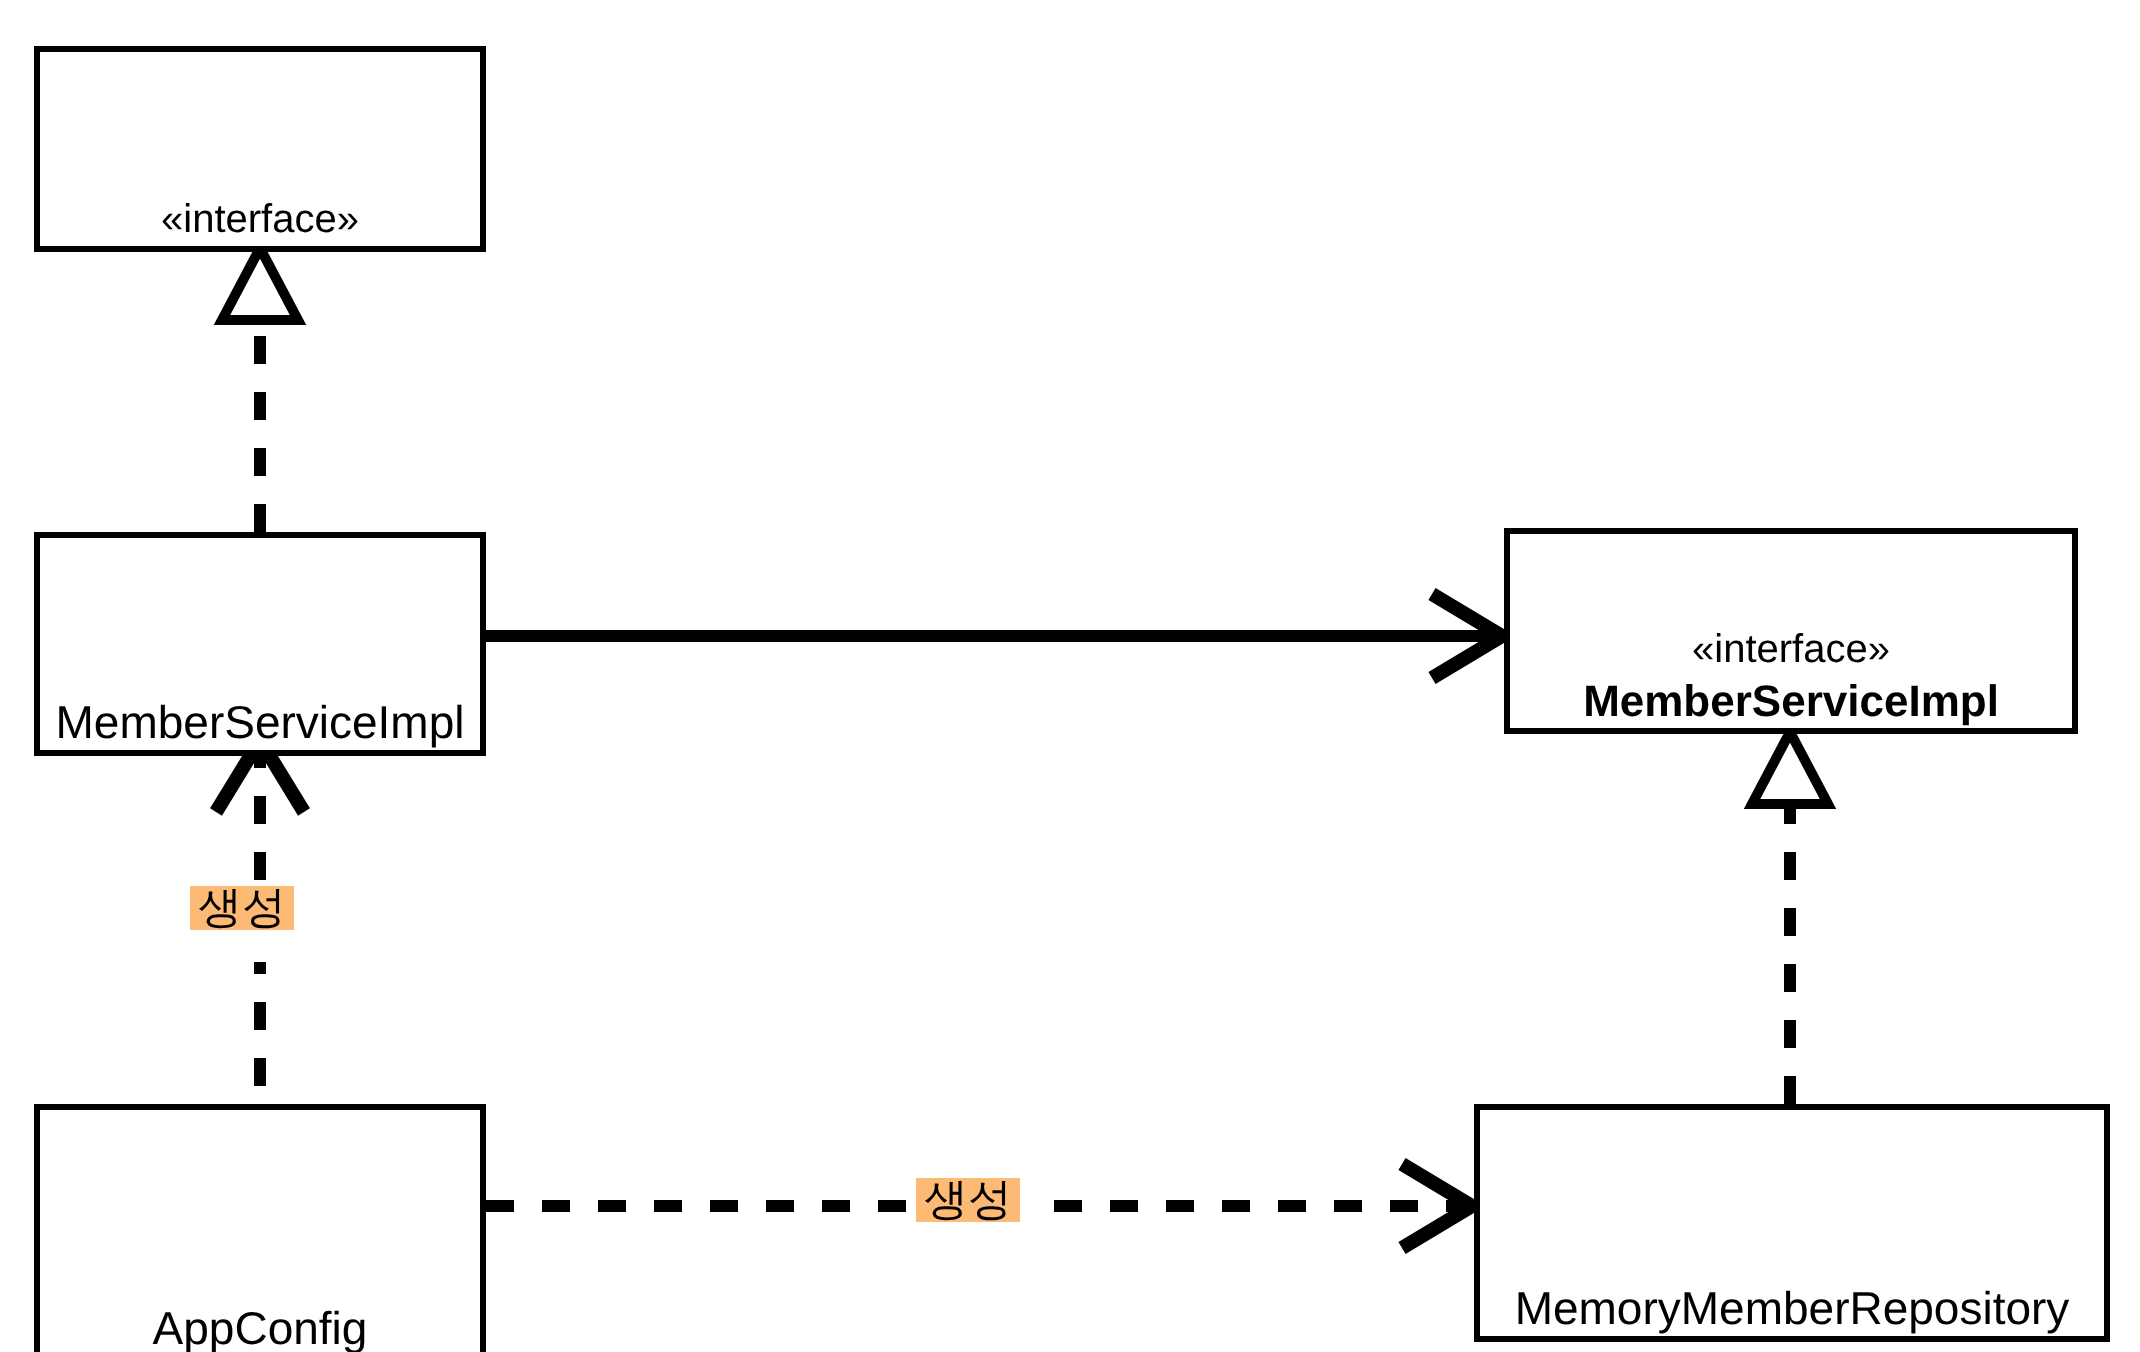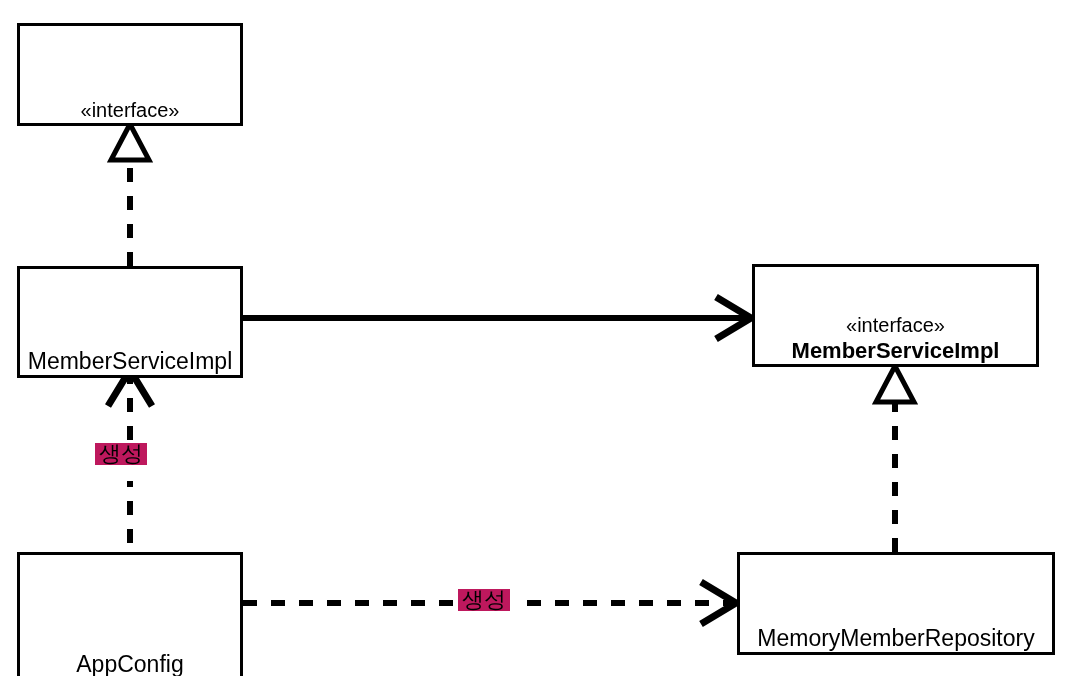--- a/index.html
+++ b/index.html
@@ -52,21 +52,21 @@
     width: 1070px;
     height: 676px;
     z-index: 1;
     overflow: visible;
   }
   .edge-label {
     position: absolute;
     font-size: 22px;
     font-weight: 400;
     color: #000000;
-    background: #be185d;
+    background: #fdba74;
     padding: 0 4px;
     white-space: nowrap;
     z-index: 2;
     line-height: 1;
   }
 </style>
 </head>
 <body>
 
 <div id="canvas">
@@ -120,17 +120,17 @@
 
   <div class="uml-box" style="left:752px; top:264px; width:287px; height:103px;">
     <div class="stereotype">«interface»</div>
     <div class="cls-name-bold">MemberServiceImpl</div>
   </div>
 
   <div class="uml-box" style="left:17px; top:552px; width:226px; height:129px;">
     <div class="cls-name-plain">AppConfig</div>
   </div>
 
-  <div class="uml-box" style="left:737px; top:552px; width:318px; height:103px;">
+  <div class="uml-box" style="left:737px; top:552px; width:318px; height:119px;">
     <div class="cls-name-plain">MemoryMemberRepository</div>
   </div>
 
 </div>
 
 </body></html>

